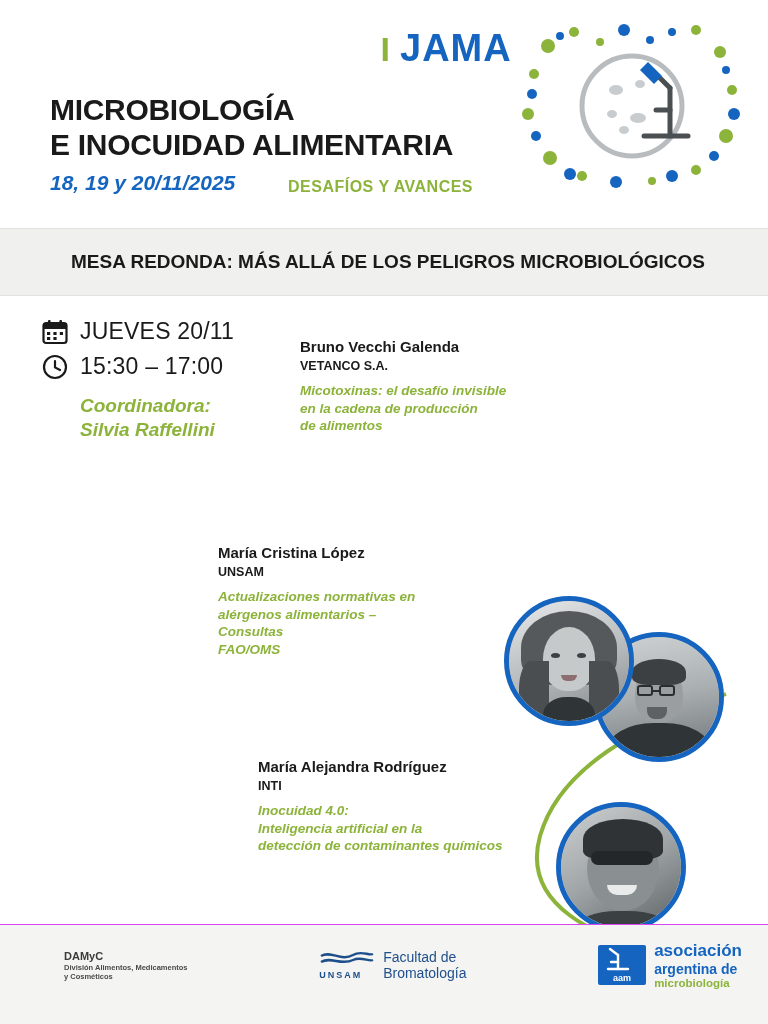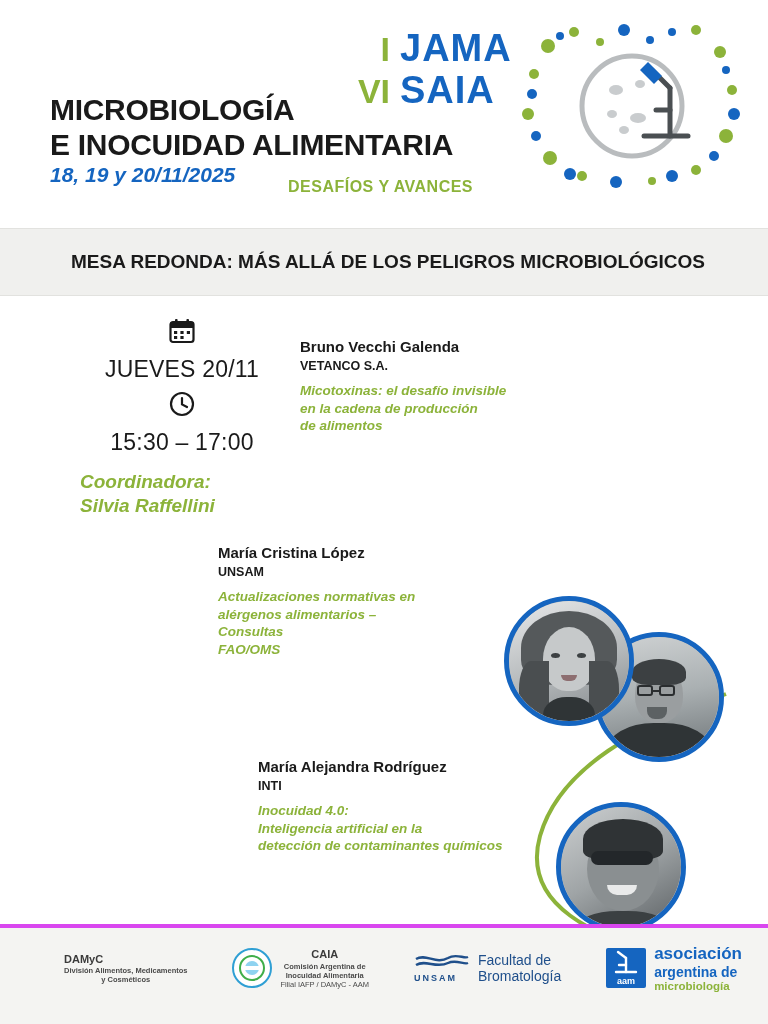--- a/index.html
+++ b/index.html
@@ -28,21 +28,21 @@
   }
   .main-title {
     font-size: 30px;
     font-weight: bold;
     color: #1a1a1a;
     letter-spacing: -0.3px;
     line-height: 1.18;
     text-transform: uppercase;
   }
   .date-line {
-    margin-top: 0;
+    margin-top: 8px;
     font-size: 21px;
     font-weight: bold;
     font-style: italic;
     color: #1565c0;
   }
   .subtitle-avances {
     position: absolute;
     left: 288px; top: 178px;
     font-size: 16px;
     font-weight: bold;
@@ -109,21 +109,20 @@
   .info {
     position: absolute;
     left: 42px; top: 22px;
     width: 280px;
   }
   .info-row {
     display: flex;
     align-items: center;
     gap: 12px;
     margin-bottom: 8px;
-    flex-direction: column;
   }
   .info-row .txt {
     font-size: 23px;
     color: #1a1a1a;
     letter-spacing: 0.2px;
   }
   .coord {
     margin-top: 14px;
     padding-left: 38px;
     font-size: 19px;
@@ -196,33 +195,33 @@
   .hair { position:absolute; border-radius:50% 50% 30% 30%; background:#3c4042; }
   .torso { position:absolute; border-radius:45% 45% 0 0; background:#2f3436; }
   .glass { position:absolute; border:2px solid #2a2d2f; border-radius:3px; }
   .glassbar { position:absolute; height:2px; background:#2a2d2f; }
 
   
   .footer {
     position: relative;
     height: 100px;
     background: #f4f4f2;
-    border-top: 4px solid #d946ef;
+    border-top: 1px solid #d946ef;
   }
   .footer-logos {
     display: flex;
     align-items: center;
     justify-content: space-between;
     padding: 16px 26px 0 26px;
     gap: 10px;
   }
   .flogo { display: flex; align-items: center; gap: 8px; }
   .flogo .ftxt { line-height: 1.2; }
   .f-name { font-size: 11px; font-weight: bold; color: #3a3a3a; }
-  .f-sub { font-size: 7.5px; color: #4a4a4a; font-weight: bold; text-align: center; }
+  .f-sub { font-size: 7.5px; color: #4a4a4a; font-weight: bold; }
 
   .damyc-mark {
     width: 30px; height: 30px; border-radius: 50%;
     background:
       conic-gradient(from 0deg,
         #e8413c 0deg 50deg,
         #f2a33c 50deg 100deg,
         #f3e04a 100deg 150deg,
         #7dbе46 150deg 200deg,
         #3fae49 150deg 210deg,
@@ -255,21 +254,21 @@
     position:absolute; left:11px; top:11px; right:11px; bottom:11px;
     border-radius:50%;
     background: linear-gradient(#8fd3f0 0 33%, #ffffff 33% 66%, #8fd3f0 66% 100%);
   }
 
   .uner-mark { width: 56px; }
   .uner-lines { height: 16px; }
   .uner-txt { font-size: 9px; font-weight: bold; color: #1f4f8b; letter-spacing: 2px; }
 
   .aam-mark {
-    width: 40px; height: 40px;
+    width: 48px; height: 40px;
     background: #1565c0;
     position: relative;
     border-radius: 2px;
     color: #fff;
   }
   .aam-mark .aamtxt {
     position: absolute; bottom: 2px; left: 0; right: 0;
     text-align: center; font-size: 9px; font-weight: bold;
   }
   .aam-words { line-height: 1.15; }
@@ -282,24 +281,20 @@
 <body>
 
 <div class="poster">
 
   <div class="header">
 
     <div class="logo-jama">
       <div class="logo-line">
         <span class="logo-rom">I</span>
         <span class="logo-name">JAMA</span>
-      </div>
-      <div class="logo-line second">
-        <span class="logo-rom">VI</span>
-        <span class="logo-name">SAIA</span>
       </div>
     </div>
 
     <svg class="logo-graphic" viewBox="0 0 228 170">
       <g fill="#8cb33a">
         <circle cx="28" cy="28" r="7"></circle>
           <circle cx="54" cy="14" r="5"></circle>
         <circle cx="80" cy="24" r="4"></circle>
           <circle cx="14" cy="56" r="5"></circle>
         <circle cx="8" cy="96" r="6"></circle>
@@ -467,29 +462,20 @@
 
       <div class="flogo">
         <div class="damyc-mark"></div>
         <div class="ftxt">
           <div class="f-name">DAMyC</div>
           <div class="f-sub">División Alimentos, Medicamentos</div>
           <div class="f-sub">y Cosméticos</div>
         </div>
       </div>
 
-      <div class="flogo">
-        <div class="caia-mark"></div>
-        <div class="ftxt">
-          <div class="f-name" style="text-align:center">CAIA</div>
-          <div class="f-sub">Comisión Argentina de</div>
-          <div class="f-sub">Inocuidad Alimentaria</div>
-          <div class="f-sub" style="font-weight:normal">Filial IAFP / DAMyC - AAM</div>
-        </div>
-      </div>
 
       <div class="flogo">
         <div class="uner-mark">
           <svg class="uner-lines" width="56" height="16" viewBox="0 0 56 16">
             <path d="M2 6 C12 0, 22 12, 34 5 C42 0, 50 6, 54 4" fill="none" stroke="#1f4f8b" stroke-width="2.4"></path>
             <path d="M2 12 C12 6, 22 16, 34 10 C42 6, 50 12, 54 10" fill="none" stroke="#1f4f8b" stroke-width="2.4"></path>
           </svg>
           <div class="uner-txt">UNSAM</div>
         </div>
         <div class="ftxt">

